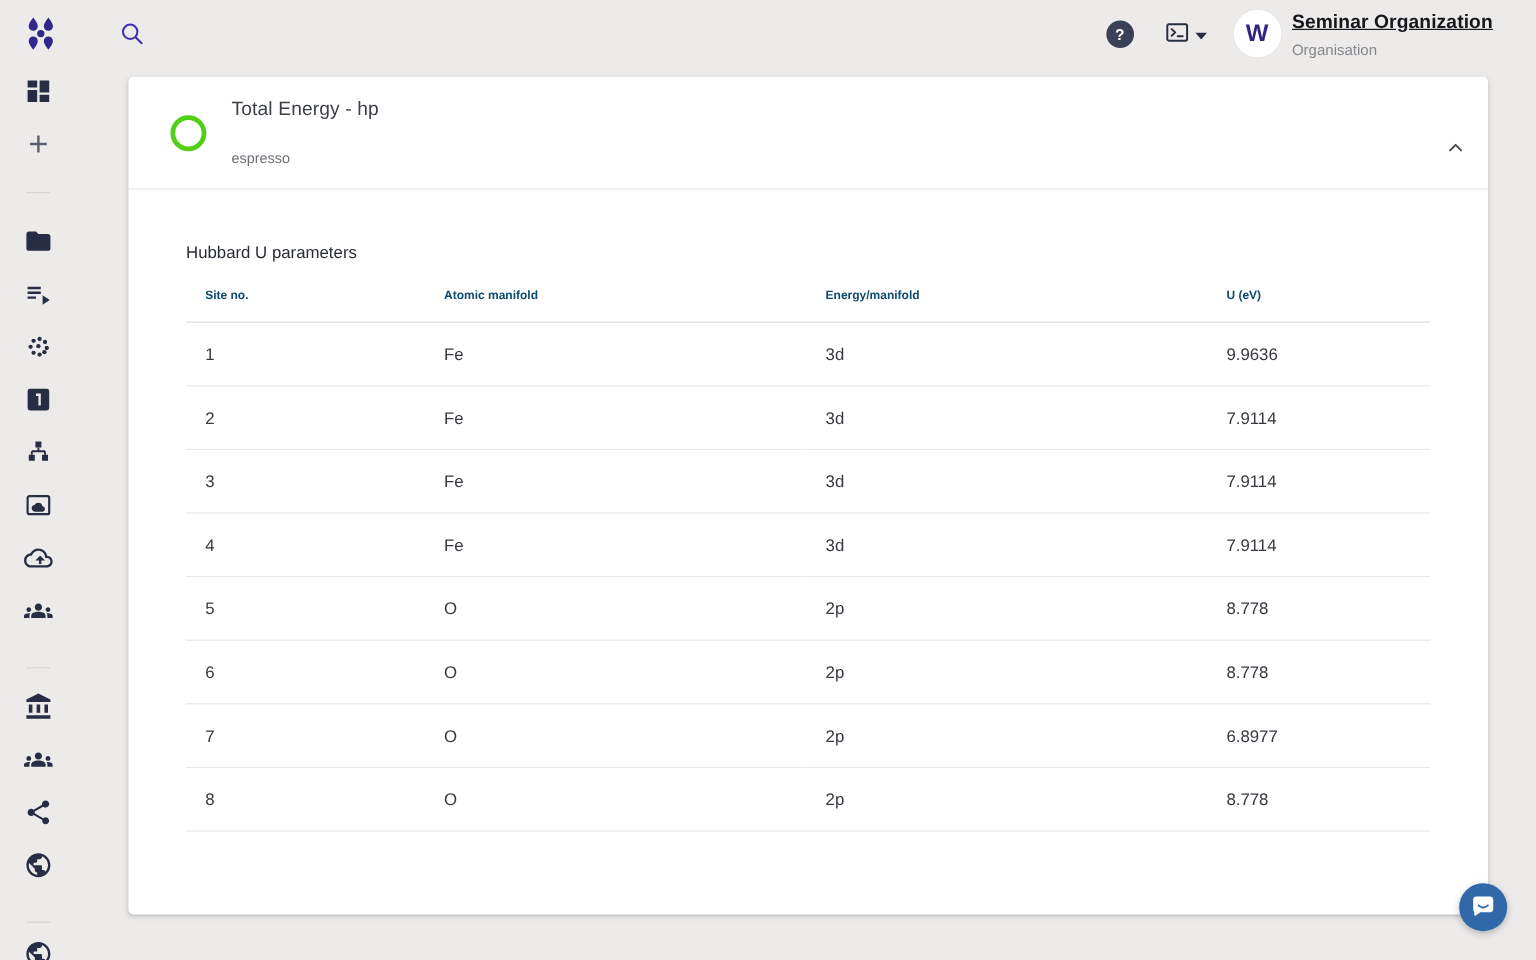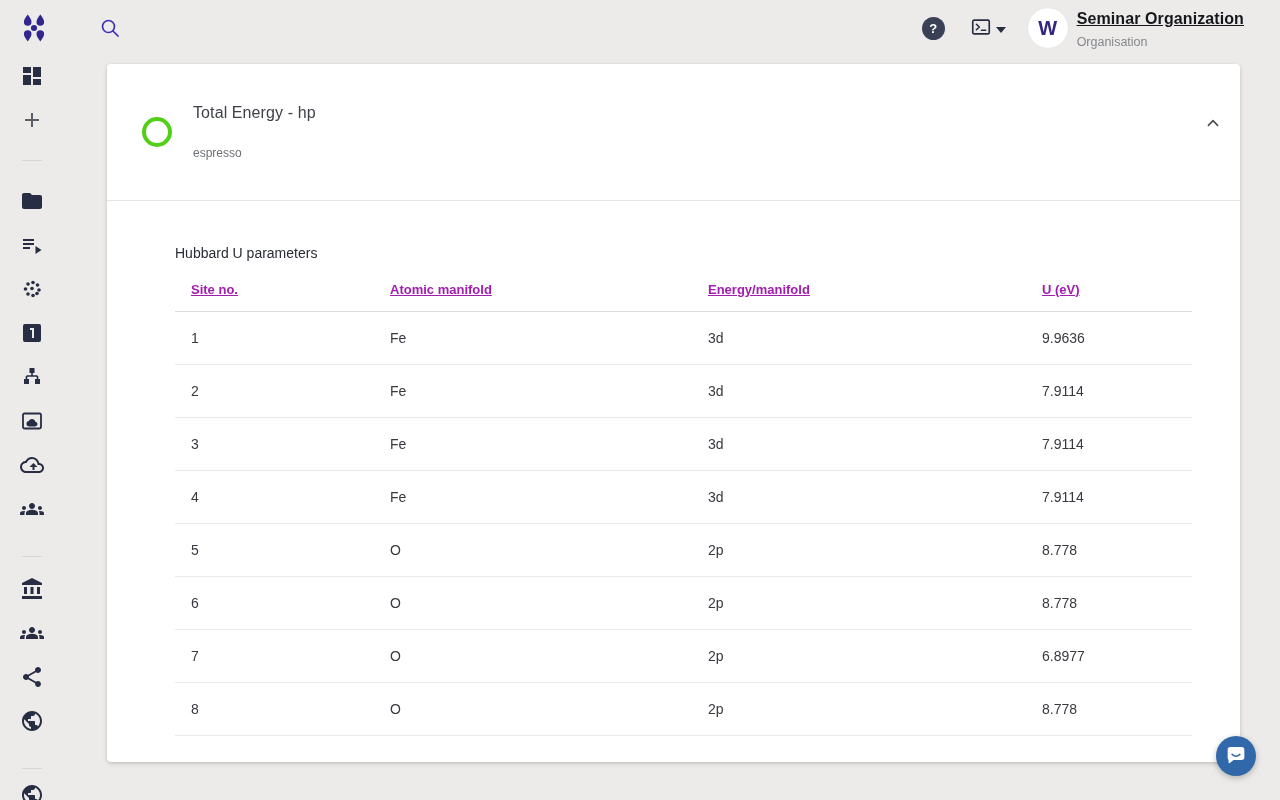--- a/index.html
+++ b/index.html
@@ -60,49 +60,48 @@
     background: #d7d6d5; border: none;
   }
 
   
   .card {
     position: absolute; left: 107px; top: 64px; width: 1133px; height: 698px;
     background: #ffffff; border-radius: 4px;
     box-shadow: 0 1px 3px rgba(0,0,0,.14), 0 2px 6px rgba(0,0,0,.08);
   }
   .card-header {
-    position: relative; height: 137px; border-bottom: 1px solid #e7e6e6;
+    position: relative; height: 94px; border-bottom: 1px solid #e7e6e6;
     display: flex; align-items: center; padding-left: 35px;
   }
   .status-ring {
     width: 30px; height: 30px; border-radius: 50%;
     border: 4px solid #52d017; flex: 0 0 auto;
   }
   .title-block { margin-left: 21px; }
   .card-title { font-size: 16px; color: #3c3f46; letter-spacing: .1px; }
   .card-subtitle { font-size: 12px; color: #6c6f75; margin-top: 24px; }
   .collapse-btn {
     position: absolute; right: 14px; top: 47px; width: 26px; height: 26px;
     background: none; border: none; cursor: pointer; color: #4a4d52; padding: 0;
   }
 
-  .card-body { padding: 44px 48px 0 68px; }
+  .card-body { padding: 44px 48px 0 48px; }
   .section-title { font-size: 14px; color: #292c34; }
 
   table.params {
     width: 100%; border-collapse: collapse; table-layout: fixed; margin-top: 7px;
   }
   table.params col.c1 { width: 199px; }
   table.params col.c2 { width: 318px; }
   table.params col.c3 { width: 334px; }
   table.params th {
-    text-align: left; font-size: 13px; font-weight: 700; color: #a21caf;
+    text-align: left; font-size: 10px; font-weight: 700; color: #0c4a6e;
     height: 43px; padding: 0 0 0 16px; vertical-align: middle;
     border-bottom: 1px solid #dddcdc;
-    text-decoration: underline;
   }
   table.params td {
     font-size: 14px; color: #37393f; height: 53px; padding: 0 0 0 16px;
     vertical-align: middle; border-bottom: 1px solid #eae9e9;
   }
 
   
   .chat-btn {
     position: absolute; left: 1216px; top: 736px; width: 40px; height: 40px;
     border-radius: 50%; background: #3168a9; border: none; cursor: pointer;

